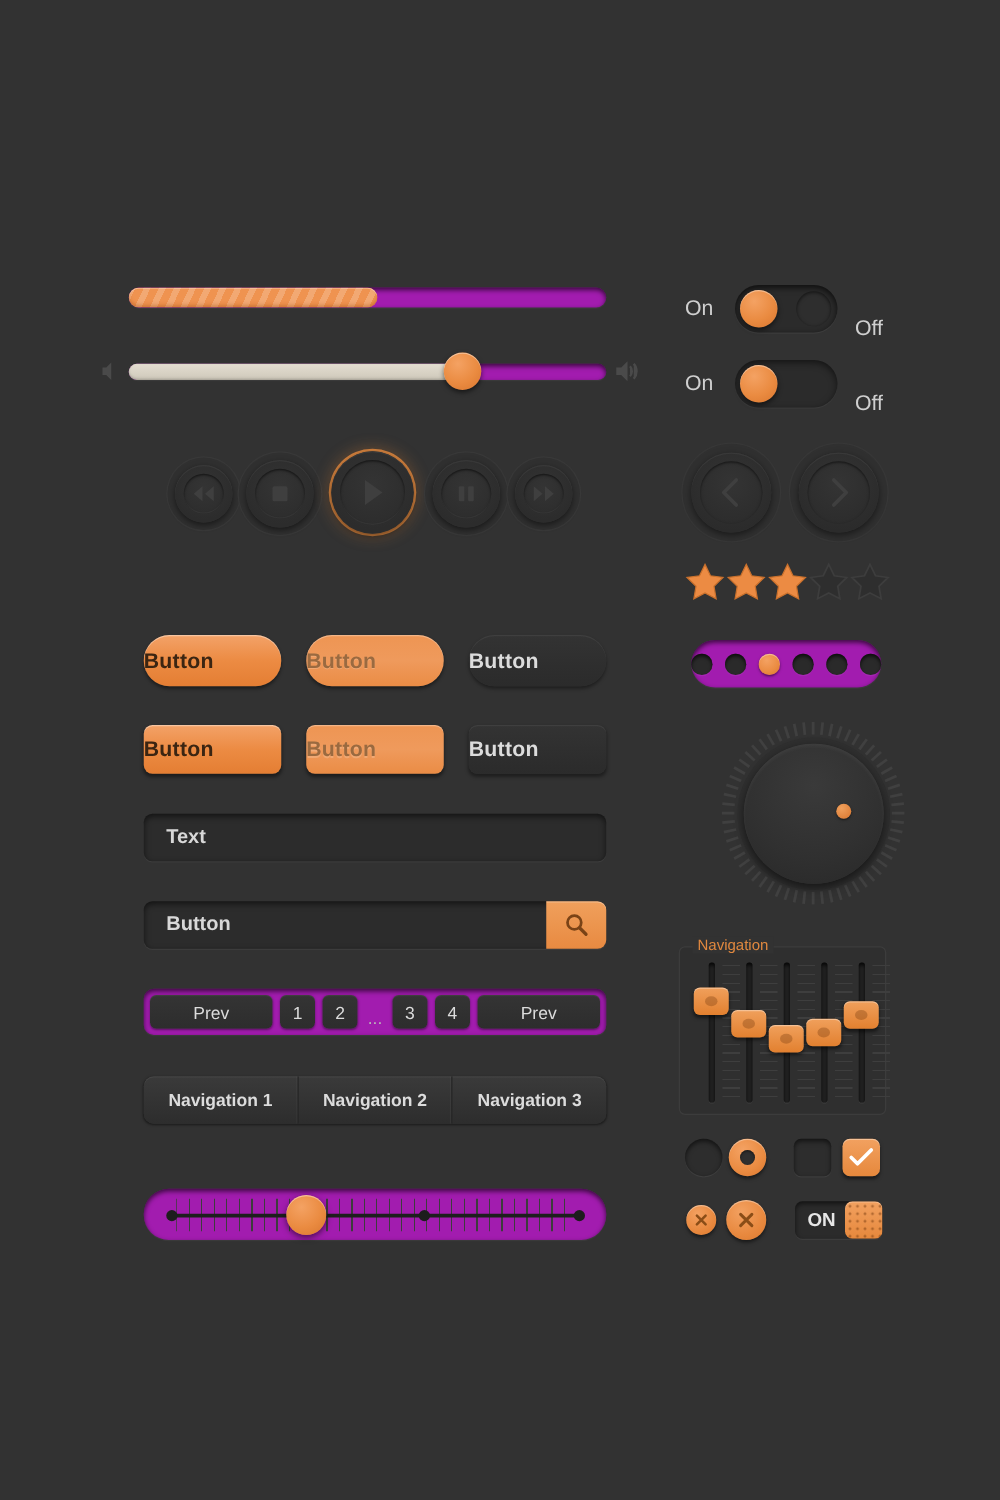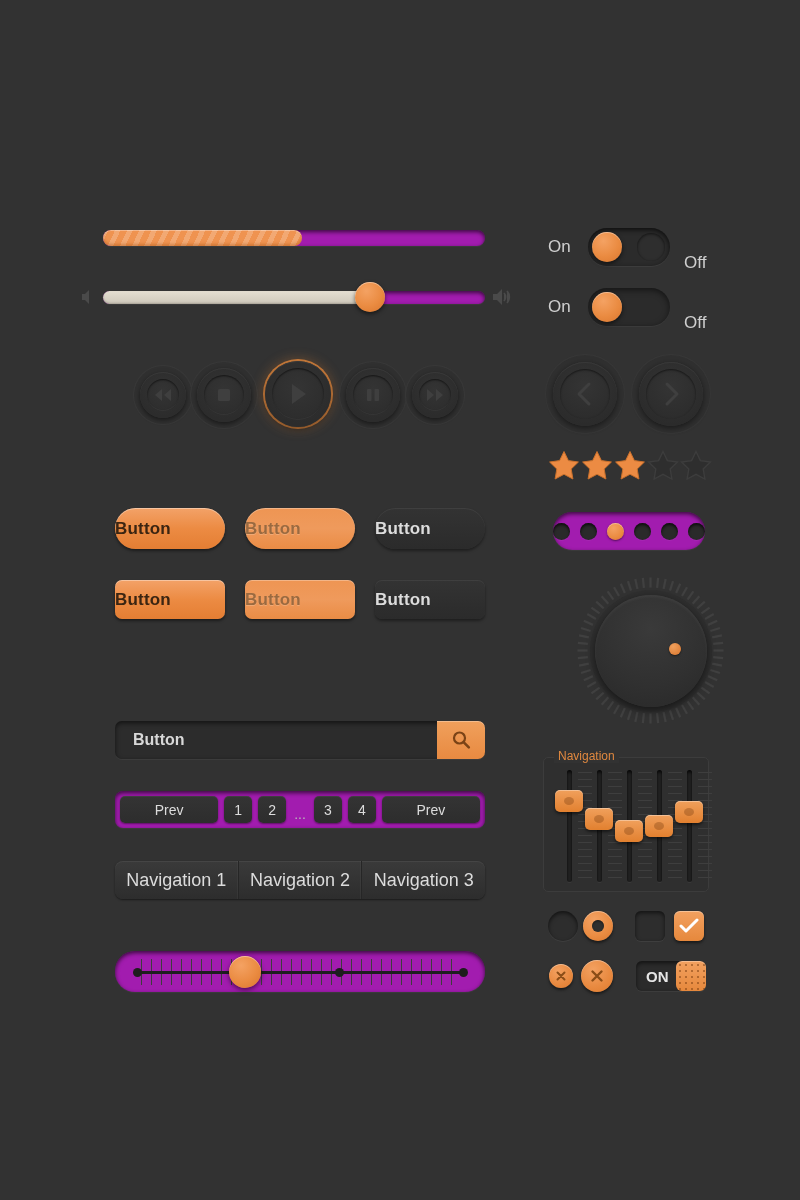--- a/index.html
+++ b/index.html
@@ -185,21 +185,21 @@
   .page-ell { color: #b9b9b9; font-size: 14px; padding: 0 2px; align-self: flex-end; margin-bottom: 6px; }
   .page-btn.wide { flex: 1; }
 
   
   #navbar {
     left: 115px; top: 861px; width: 370px; height: 38px; border-radius: 8px;
     display: flex; overflow: hidden;
   }
   .nav-item {
     flex: 1; display: flex; align-items: center; justify-content: center;
-    color: #dcdcdc; font-size: 18px; font-weight: normal;
+    color: #dcdcdc; font-size: 14px; font-weight: bold;
     border-right: 1px solid #262626; box-shadow: inset -1px 0 0 rgba(255,255,255,.04);
   }
   .nav-item:last-child { border-right: none; box-shadow: none; }
 
   
   #ruler-wrap {
     left: 115px; top: 951px; width: 370px; height: 41px; border-radius: 20px;
   }
   #ruler-line { position: absolute; left: 22px; right: 22px; top: 20px; height: 3px; background: #1e1e1e; border-radius: 2px; }
   .ruler-node { position: absolute; width: 9px; height: 9px; border-radius: 50%; background: #1d1d1d; top: 17px; }
@@ -474,20 +474,23 @@
   <div class="btn orange rect" style="left:115px;top:580px;width:110px;height:39px;">
     <span>Button</span>
   </div>
   <div class="btn orange-muted rect" style="left:245px;top:580px;width:110px;height:39px;">
     <span>Button</span>
   </div>
   <div class="btn ghost rect" style="left:375px;top:580px;width:110px;height:39px;">
     <span>Button</span>
   </div>
 
+  <div class="field" style="left:115px;top:651px;width:370px;height:38px;">
+    <span class="val">Text</span>
+  </div>
 
   <div class="field" style="left:115px;top:721px;width:370px;height:38px;">
     <span class="val">Button</span>
     <div id="search-btn">
       <svg width="22" height="22" viewBox="0 0 22 22">
         <circle cx="9.5" cy="9" r="5.5" fill="none" stroke="#7a4316" stroke-width="2.2"></circle>
         <path d="M13.8 13.4l5 5" stroke="#7a4316" stroke-width="2.6" stroke-linecap="round"></path>
       </svg>
     </div>
   </div>

